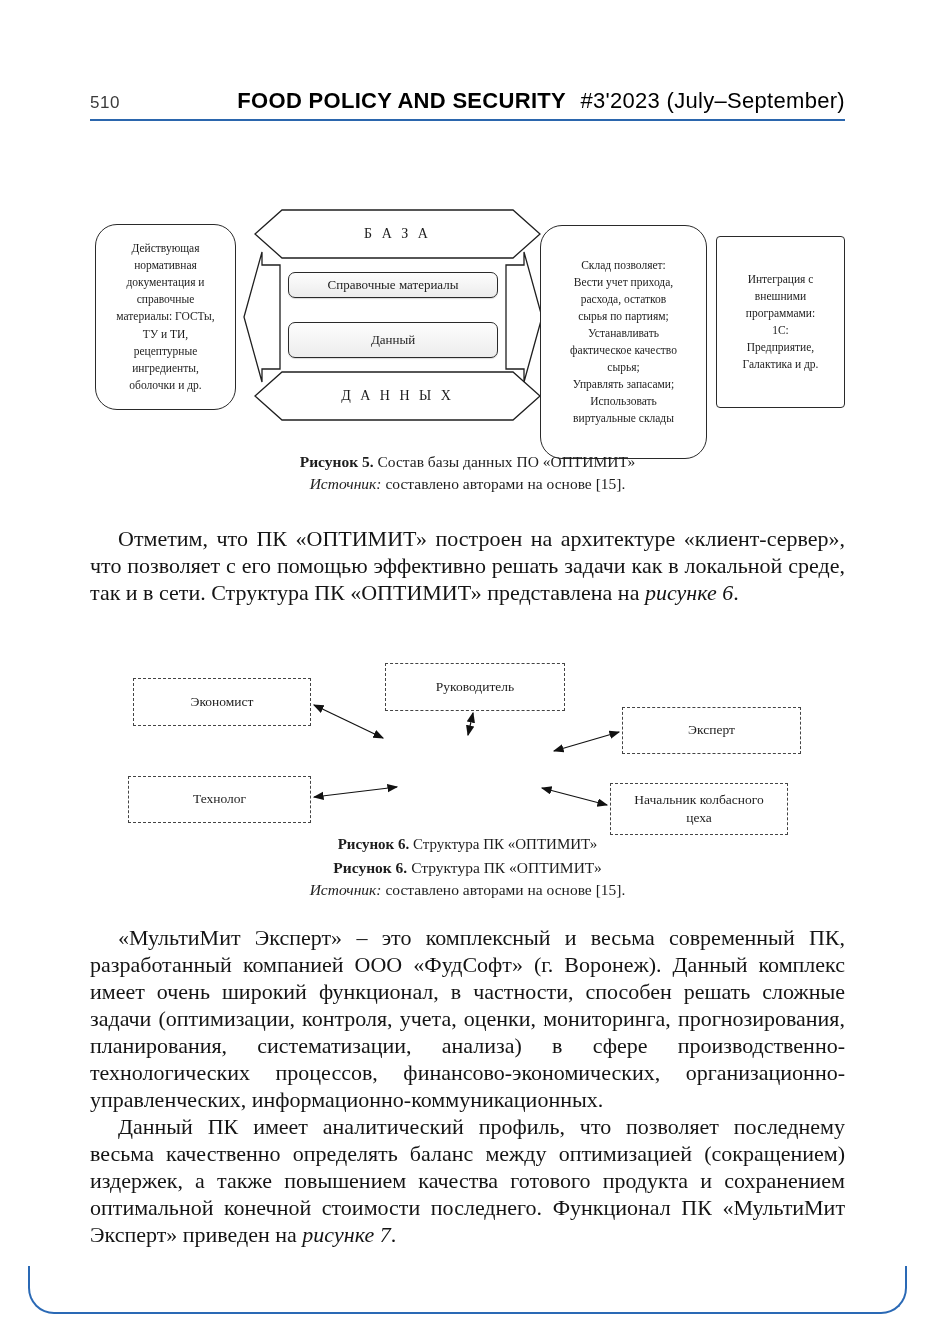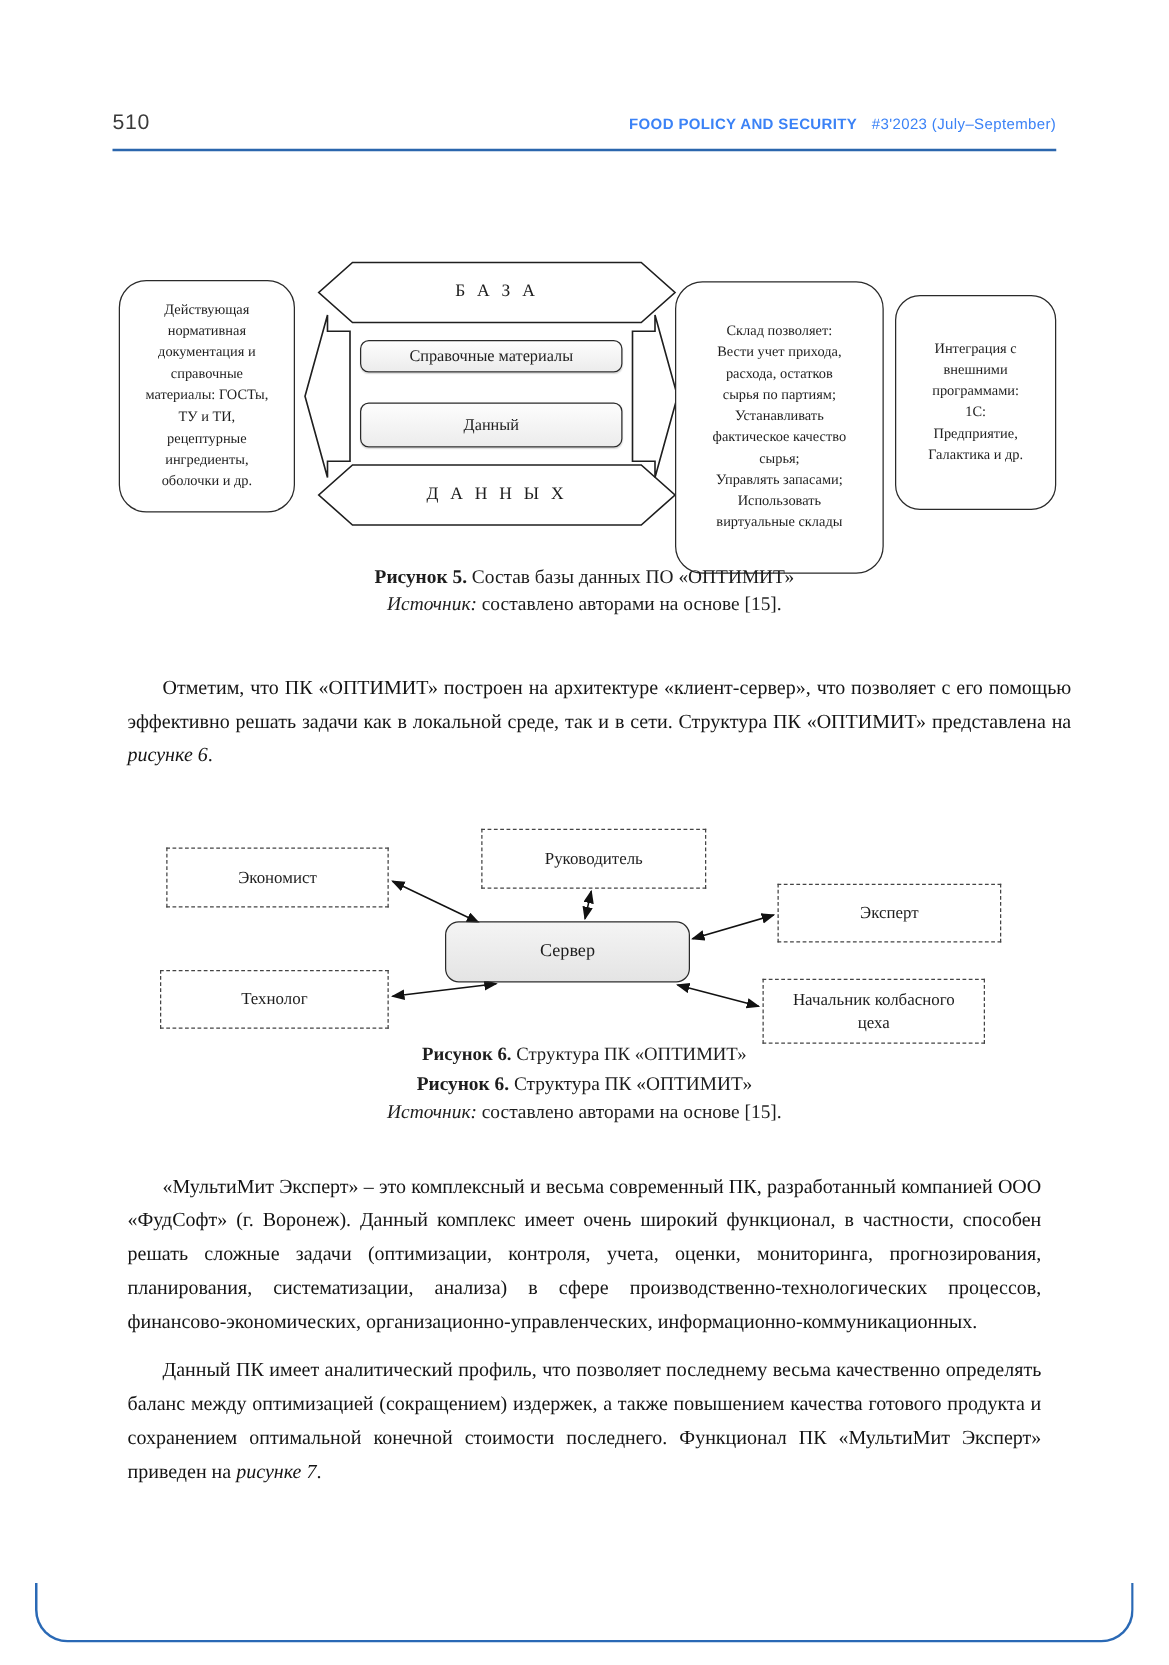--- a/index.html
+++ b/index.html
@@ -8,36 +8,36 @@
     font-family:"Liberation Serif", serif; color:#1d1d1d; overflow:hidden;text-decoration:underline;
   }
 
   
   .header {
     position:absolute; top:88px; left:90px; right:90px;
     display:flex; justify-content:space-between; align-items:baseline;
     font-family:"Liberation Sans", sans-serif;
   }
   .page-num { font-size:17px; color:#3a3a3a; letter-spacing:.5px; }
-  .journal-line { color:#3b82f6; font-size:12px; letter-spacing:.3px; }
+  .journal-line { color:#000000; font-size:22px; letter-spacing:.3px; }
   .jt { font-weight:700; }
   .ji { font-weight:500; margin-left:8px; }
   .header-rule { position:absolute; top:119px; left:90px; right:90px; height:2px; background:#2b66ad; }
 
   
   .fig5 { position:absolute; top:205px; left:90px; width:755px; height:238px; }
   .fig5 svg { position:absolute; inset:0; }
   .rbox {
     position:absolute; border:1.3px solid #2a2a2a; border-radius:22px; background:#fff;
     display:flex; align-items:center; justify-content:center; text-align:center;
     font-size:11.5px; line-height:1.48; white-space:pre-line; padding:6px 4px; box-sizing:border-box;
   }
   .left-box  { left:5px;   top:19px;  width:141px; height:186px; }
   .right-box { left:450px; top:20px;  width:167px; height:234px; }
-  .int-box   { left:626px; top:31px;  width:129px; height:172px; border-radius:20px; }
+  .int-box   { left:626px; top:31px;  width:129px; height:172px; border-radius:4px; }
   .hexlabel {
     position:absolute; left:165px; width:285px; height:48px;
     display:flex; align-items:center; justify-content:center;
     font-size:14px; letter-spacing:3px;
   }
   .hexlabel.top { top:5px; } .hexlabel.bottom { top:167px; }
   .mini {
     position:absolute; left:198px; width:210px; box-sizing:border-box;
     border:1.2px solid #2a2a2a; border-radius:7px;
     background:linear-gradient(#fdfdfd,#ececec);
@@ -47,21 +47,21 @@
   .mini.r1 { top:67px;  height:26px; }
   .mini.r2 { top:117px; height:36px; }
 
   
   .caption { position:absolute; left:90px; width:755px; text-align:center; font-size:15.5px; line-height:1.45; }
   .cap5 { top:451px; } .cap6 { top:857px; }
   .caption b { font-weight:bold; }
 
   
   .body-par {
-    margin:12px; font-size:16px; line-height:27px; text-align:justify;
+    margin:0; font-size:22px; line-height:27px; text-align:justify;
     text-indent:28px; color:#141414;
   }
   .p1 { position:absolute; top:525px; left:90px; width:755px; }
   .body-flow { position:absolute; top:924px; left:90px; width:755px; }
 
   
   .fig6 { position:absolute; top:655px; left:90px; width:755px; height:205px; }
   .fig6 svg { position:absolute; inset:0; z-index:1; }
   .dnode {
     position:absolute; z-index:2; border:1px dashed #444; background:transparent;
@@ -159,21 +159,20 @@
       </defs>
       <line x1="383" y1="58" x2="378" y2="80" stroke="#111" stroke-width="1.2" marker-start="url(#ah)" marker-end="url(#ah)"></line>
       <line x1="224" y1="50" x2="293" y2="83" stroke="#111" stroke-width="1.2" marker-start="url(#ah)" marker-end="url(#ah)"></line>
       <line x1="464" y1="96" x2="529" y2="77" stroke="#111" stroke-width="1.2" marker-start="url(#ah)" marker-end="url(#ah)"></line>
       <line x1="224" y1="142" x2="307" y2="132" stroke="#111" stroke-width="1.2" marker-start="url(#ah)" marker-end="url(#ah)"></line>
       <line x1="452" y1="133" x2="517" y2="150" stroke="#111" stroke-width="1.2" marker-start="url(#ah)" marker-end="url(#ah)"></line>
     </svg>
     <div class="dnode economist">Экономист</div>
     <div class="dnode director">Руководитель</div>
     <div class="dnode manager">Эксперт</div>
-    <div class="server">Сервер</div>
     <div class="dnode technologist">Технолог</div>
     <div class="dnode sausage">Начальник колбасного
 цеха</div>
   </section>
 
   <div class="caption cap6">
     <div><b>Рисунок 6.</b><span> Структура ПК «ОПТИМИТ»</span></div>
     <div><i>Источник:</i><span> составлено авторами на основе [15].</span></div>
   </div>
 

